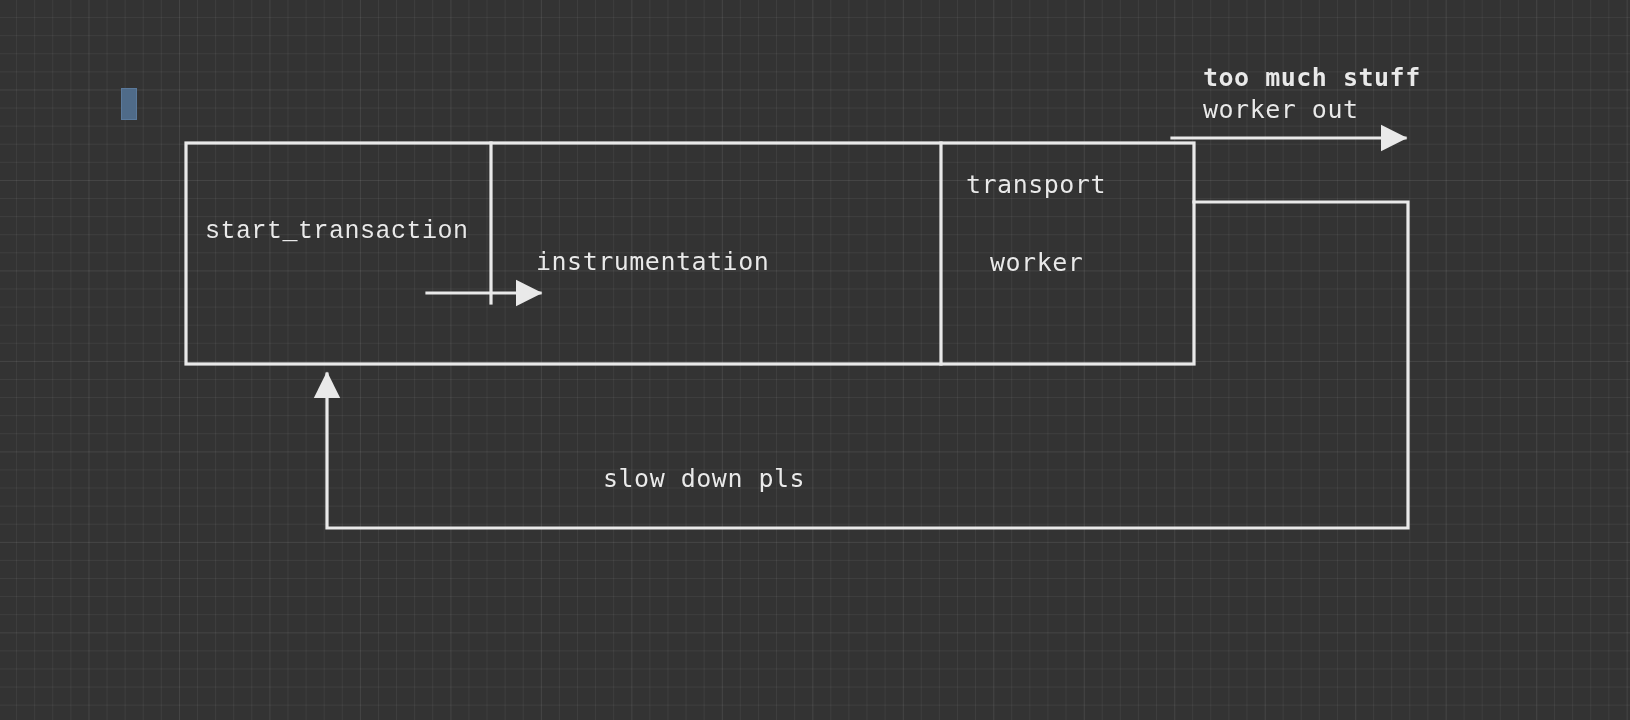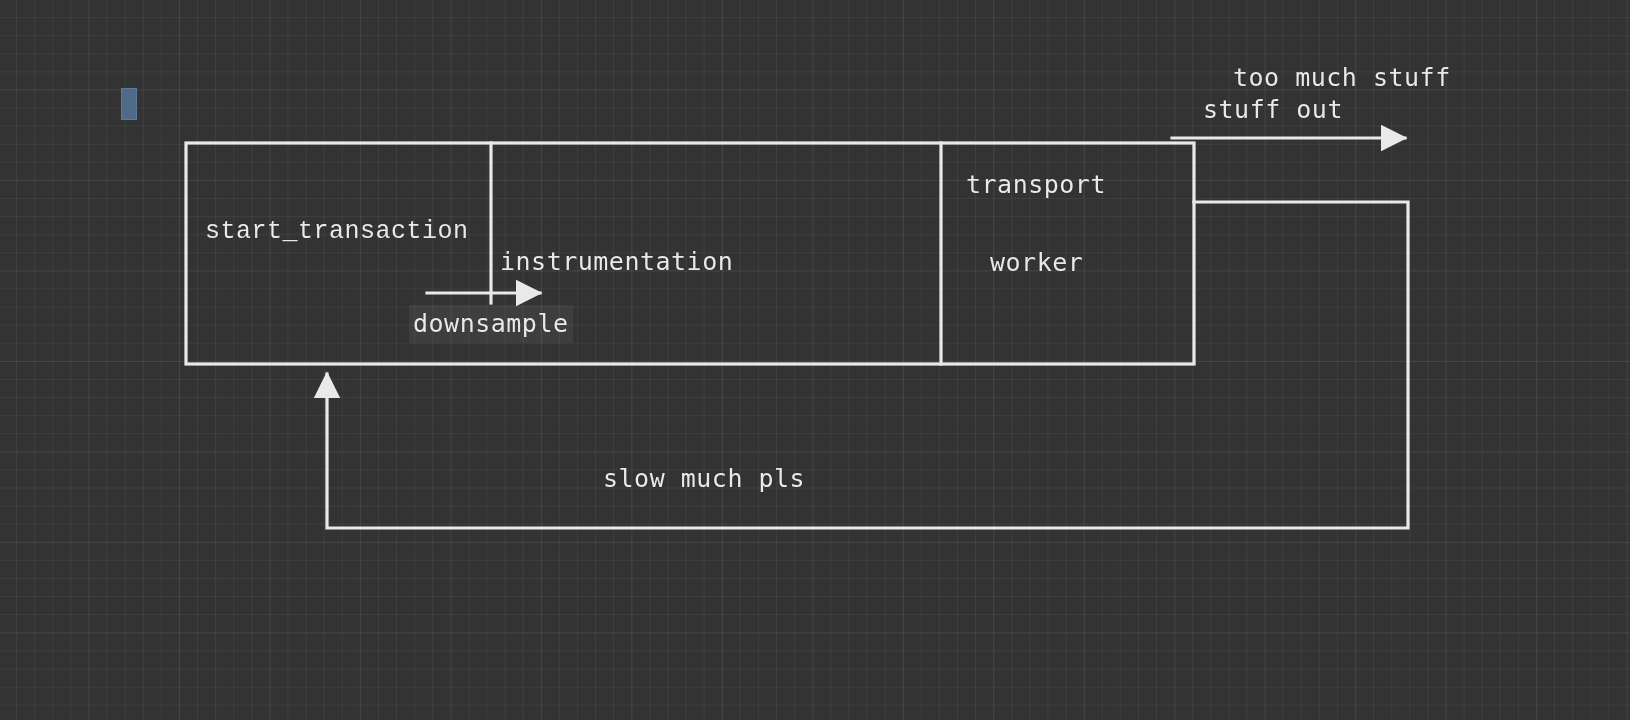--- a/index.html
+++ b/index.html
@@ -88,27 +88,26 @@
 
       <path d="M 1194 202 L 1408 202 L 1408 528 L 327 528 L 327 374" marker-end="url(#arrowUp)"></path>
 
     </g>
   </svg>
 
   <div id="text-cursor" style="left:121px; top:88px; width:16px; height:32px;"></div>
 
   <div class="lbl" style="left:205px; top:216px;font-family:Liberation Mono, monospace;">start_transaction</div>
 
-  <div class="lbl" style="left:500px; top:246px;">instrumentation</div>
+  <div class="lbl" style="left:536px; top:246px;">instrumentation</div>
 
-  <div class="lbl hl" style="left:413px; top:308px;">downsample</div>
 
   <div class="lbl" style="left:966px; top:169px;">transport</div>
 
   <div class="lbl" style="left:966px; top:247px;margin-left:24px;">worker</div>
 
-  <div class="lbl" style="left:1233px; top:62px;">too much stuff</div>
+  <div class="lbl" style="left:1203px; top:62px;font-weight:bold;">too much stuff</div>
 
-  <div class="lbl" style="left:1203px; top:94px;">stuff out</div>
+  <div class="lbl" style="left:1203px; top:94px;">worker out</div>
 
-  <div class="lbl" style="left:603px; top:463px;">slow much pls</div>
+  <div class="lbl" style="left:603px; top:463px;">slow down pls</div>
 
 </div>
 
 </body></html>

